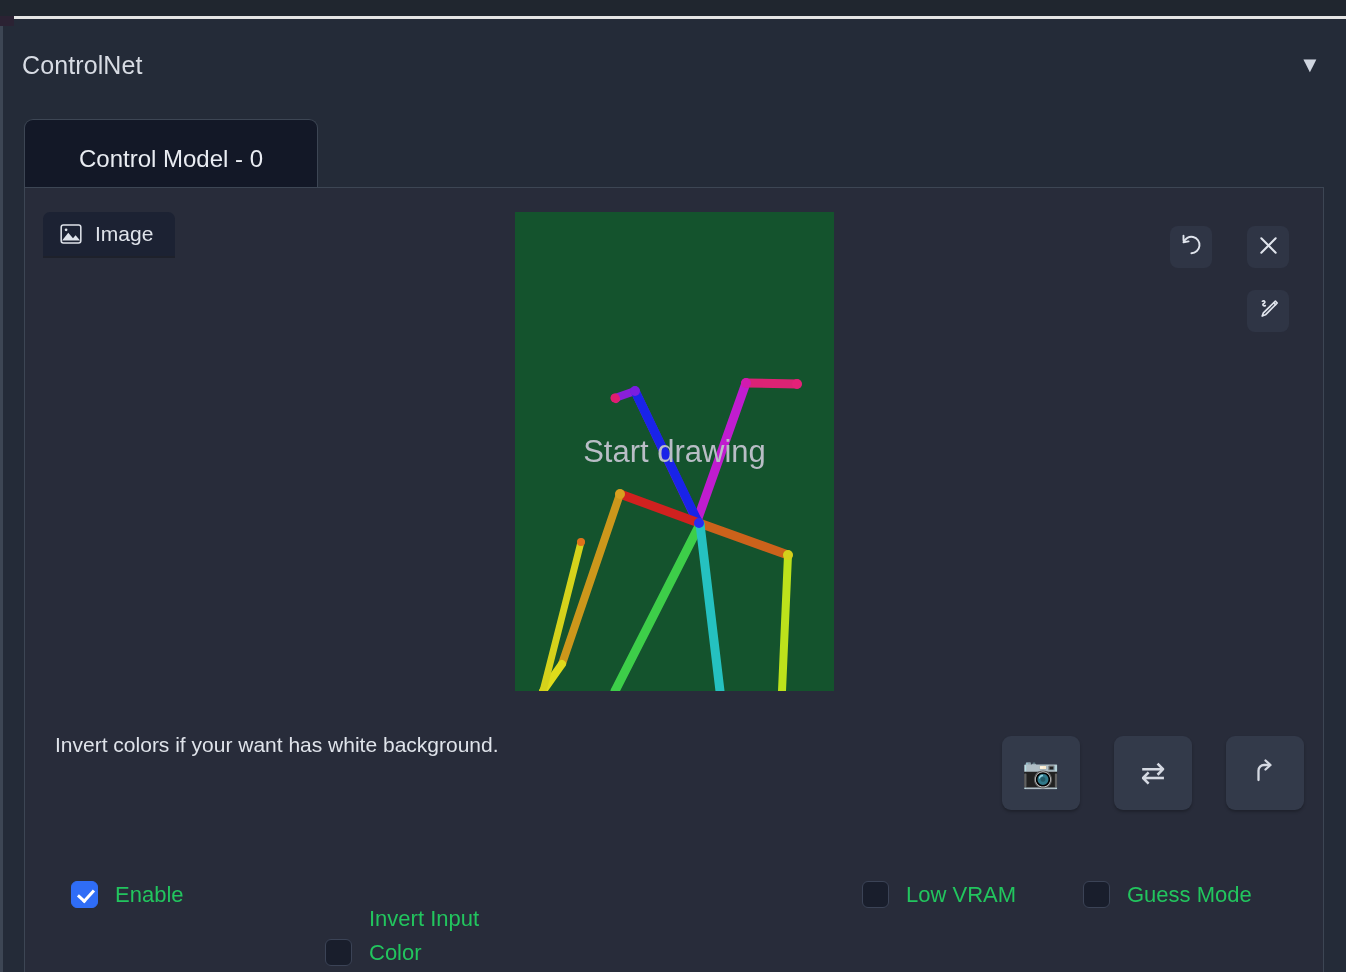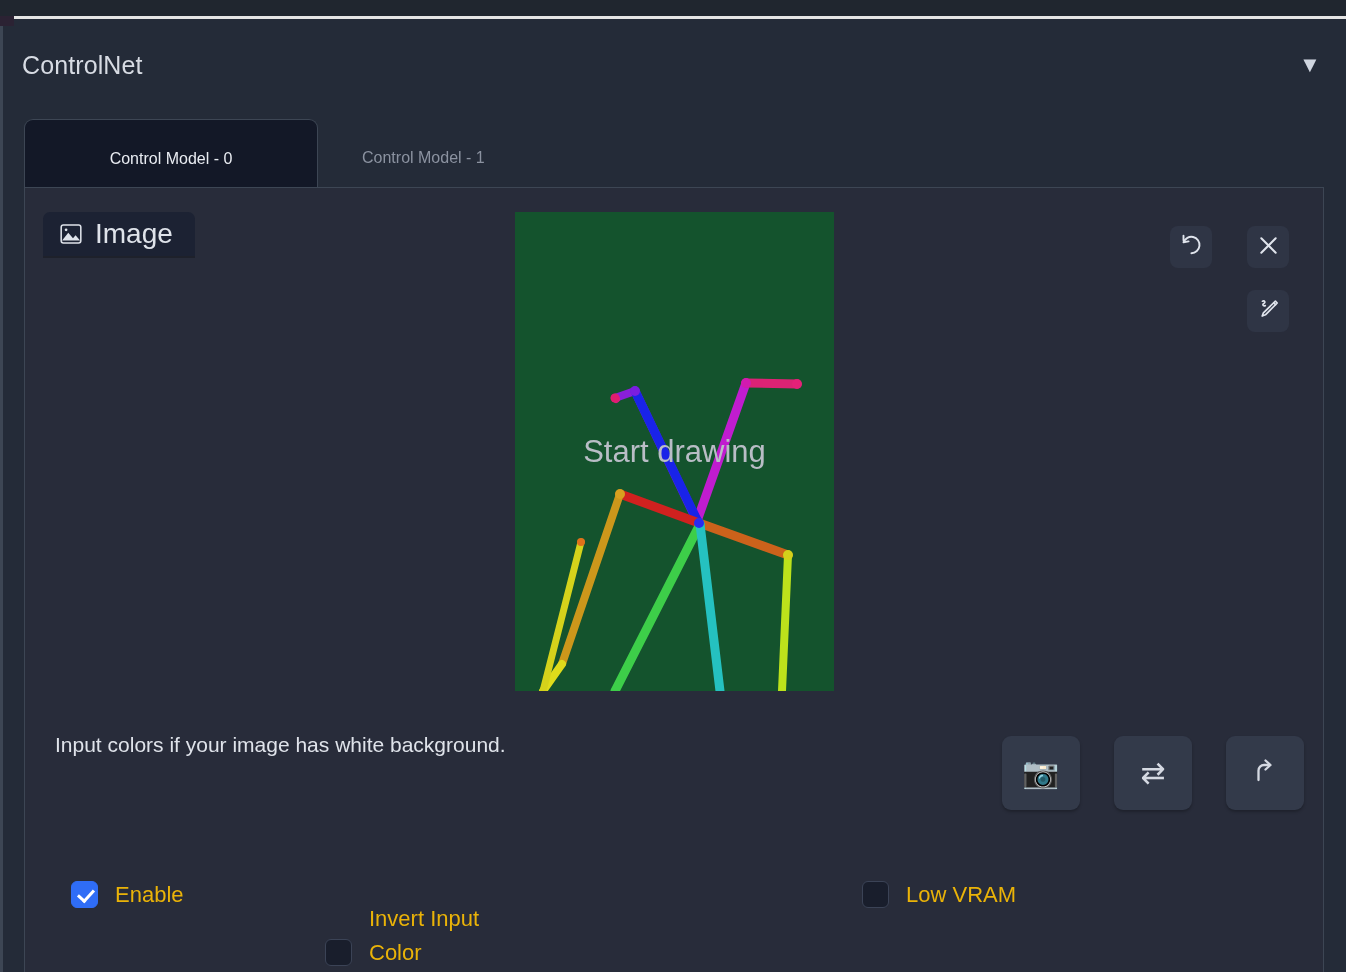--- a/index.html
+++ b/index.html
@@ -63,21 +63,21 @@
     width: 1300px;
     height: 68px;
   }
   .tab {
     position: absolute;
     top: 0;
     height: 78px;
     display: flex;
     align-items: center;
     padding: 0 28px;
-    font-size: 16px;
+    font-size: 24px;
     color: #8b92a0;
     cursor: pointer;
     border-radius: 9px 9px 0 0;
     white-space: nowrap;
   }
   .tab.active {
     background: #131827;
     color: #e9ecf2;
     border: 1px solid #3d4654;
     border-bottom: none;
@@ -112,21 +112,21 @@
     height: 44px;
     display: flex;
     align-items: center;
     gap: 13px;
     padding: 0 22px 0 17px;
     background: #1c2233;
     border-radius: 7px 7px 0 0;
     cursor: pointer;
     box-shadow: 0 2px 0 rgba(0,0,0,.25);
   }
-  #image-tab-label { font-size: 28px; color: #dfe3ea; }
+  #image-tab-label { font-size: 21px; color: #dfe3ea; }
   .img-icon { width: 22px; height: 20px; display:block; }
 
   
   #draw-canvas {
     position: absolute;
     left: 490px; top: 24px;
     width: 319px; height: 479px;
     background: #14532d;
     overflow: hidden;
   }
@@ -212,21 +212,21 @@
     content: "";
     position: absolute;
     left: 9px; top: 4px;
     width: 7px; height: 13px;
     border: solid #fff;
     border-width: 0 3px 3px 0;
     transform: rotate(42deg);
   }
   .cb-label {
     font-size: 22px;
-    color: #eab308;
+    color: #22c55e;
     line-height: 34px;
   }
   #cb-enable    { left: 16px; }
   #cb-invert    { left: 270px; width: 180px; margin-top: 24px; }
   #cb-invert .cb-box { margin-top: 37px; }
   #cb-rgbbgr    { left: 520px; }
   #cb-lowvram   { left: 775px; padding-left: 32px; }
   #cb-guess     { left: 1028px; }
 </style>
 </head>
@@ -235,23 +235,20 @@
 <div id="controlnet-panel">
 
   <div id="panel-header">
     <div id="panel-title">ControlNet</div>
     <div id="collapse-arrow">▼</div>
   </div>
 
   <div id="tab-bar">
     <div class="tab active" id="tab-0">
       <span>Control Model - 0</span>
-    </div>
-    <div class="tab" id="tab-1">
-      <span>Control Model - 1</span>
     </div>
   </div>
   <div id="tabbar-rule"></div>
 
   <div id="tab-content">
 
     <div id="image-tab">
       <span class="img-icon">
         <svg width="22" height="20" viewBox="0 0 24 22" fill="none">
           <rect x="1.2" y="1.2" width="21.6" height="19.6" rx="2.4" stroke="#dfe3ea" stroke-width="1.7"></rect>
@@ -331,21 +328,21 @@
       <span>
         <svg width="24" height="24" viewBox="0 0 24 24" fill="none" stroke="#e0e4ec" stroke-width="1.7" stroke-linecap="round" stroke-linejoin="round">
           <path d="M19.4 4.2 L21.2 6 L9.4 17.8 L6.2 19 L7.4 15.8 Z"></path>
           <path d="M17.8 5.8 L19.6 7.6"></path>
           <path d="M6.4 4.2 c2.4 -0.9 3.3 1.3 1.5 2.2 c-1.8 0.9 -1 3.1 1.4 2.2"></path>
         </svg>
       </span>
     </div>
 
     <div id="hint-text">
-      <div>Input colors if your image has white background.</div>
+      <div>Invert colors if your want has white background.</div>
     </div>
 
     <div class="action-btn" id="camera-btn">
       <span class="action-glyph">📷</span>
     </div>
     <div class="action-btn" id="swap-btn">
       <span class="action-glyph">⇄</span>
     </div>
     <div class="action-btn" id="upload-btn">
       <span>
@@ -366,16 +363,20 @@
         <span class="cb-box"></span>
         <span class="cb-label">Invert Input Color</span>
       </label>
 
 
       <label class="cb-item" id="cb-lowvram">
         <span class="cb-box"></span>
         <span class="cb-label">Low VRAM</span>
       </label>
 
+      <label class="cb-item" id="cb-guess">
+        <span class="cb-box"></span>
+        <span class="cb-label">Guess Mode</span>
+      </label>
     </div>
 
   </div>
 </div>
 
 </body></html>

